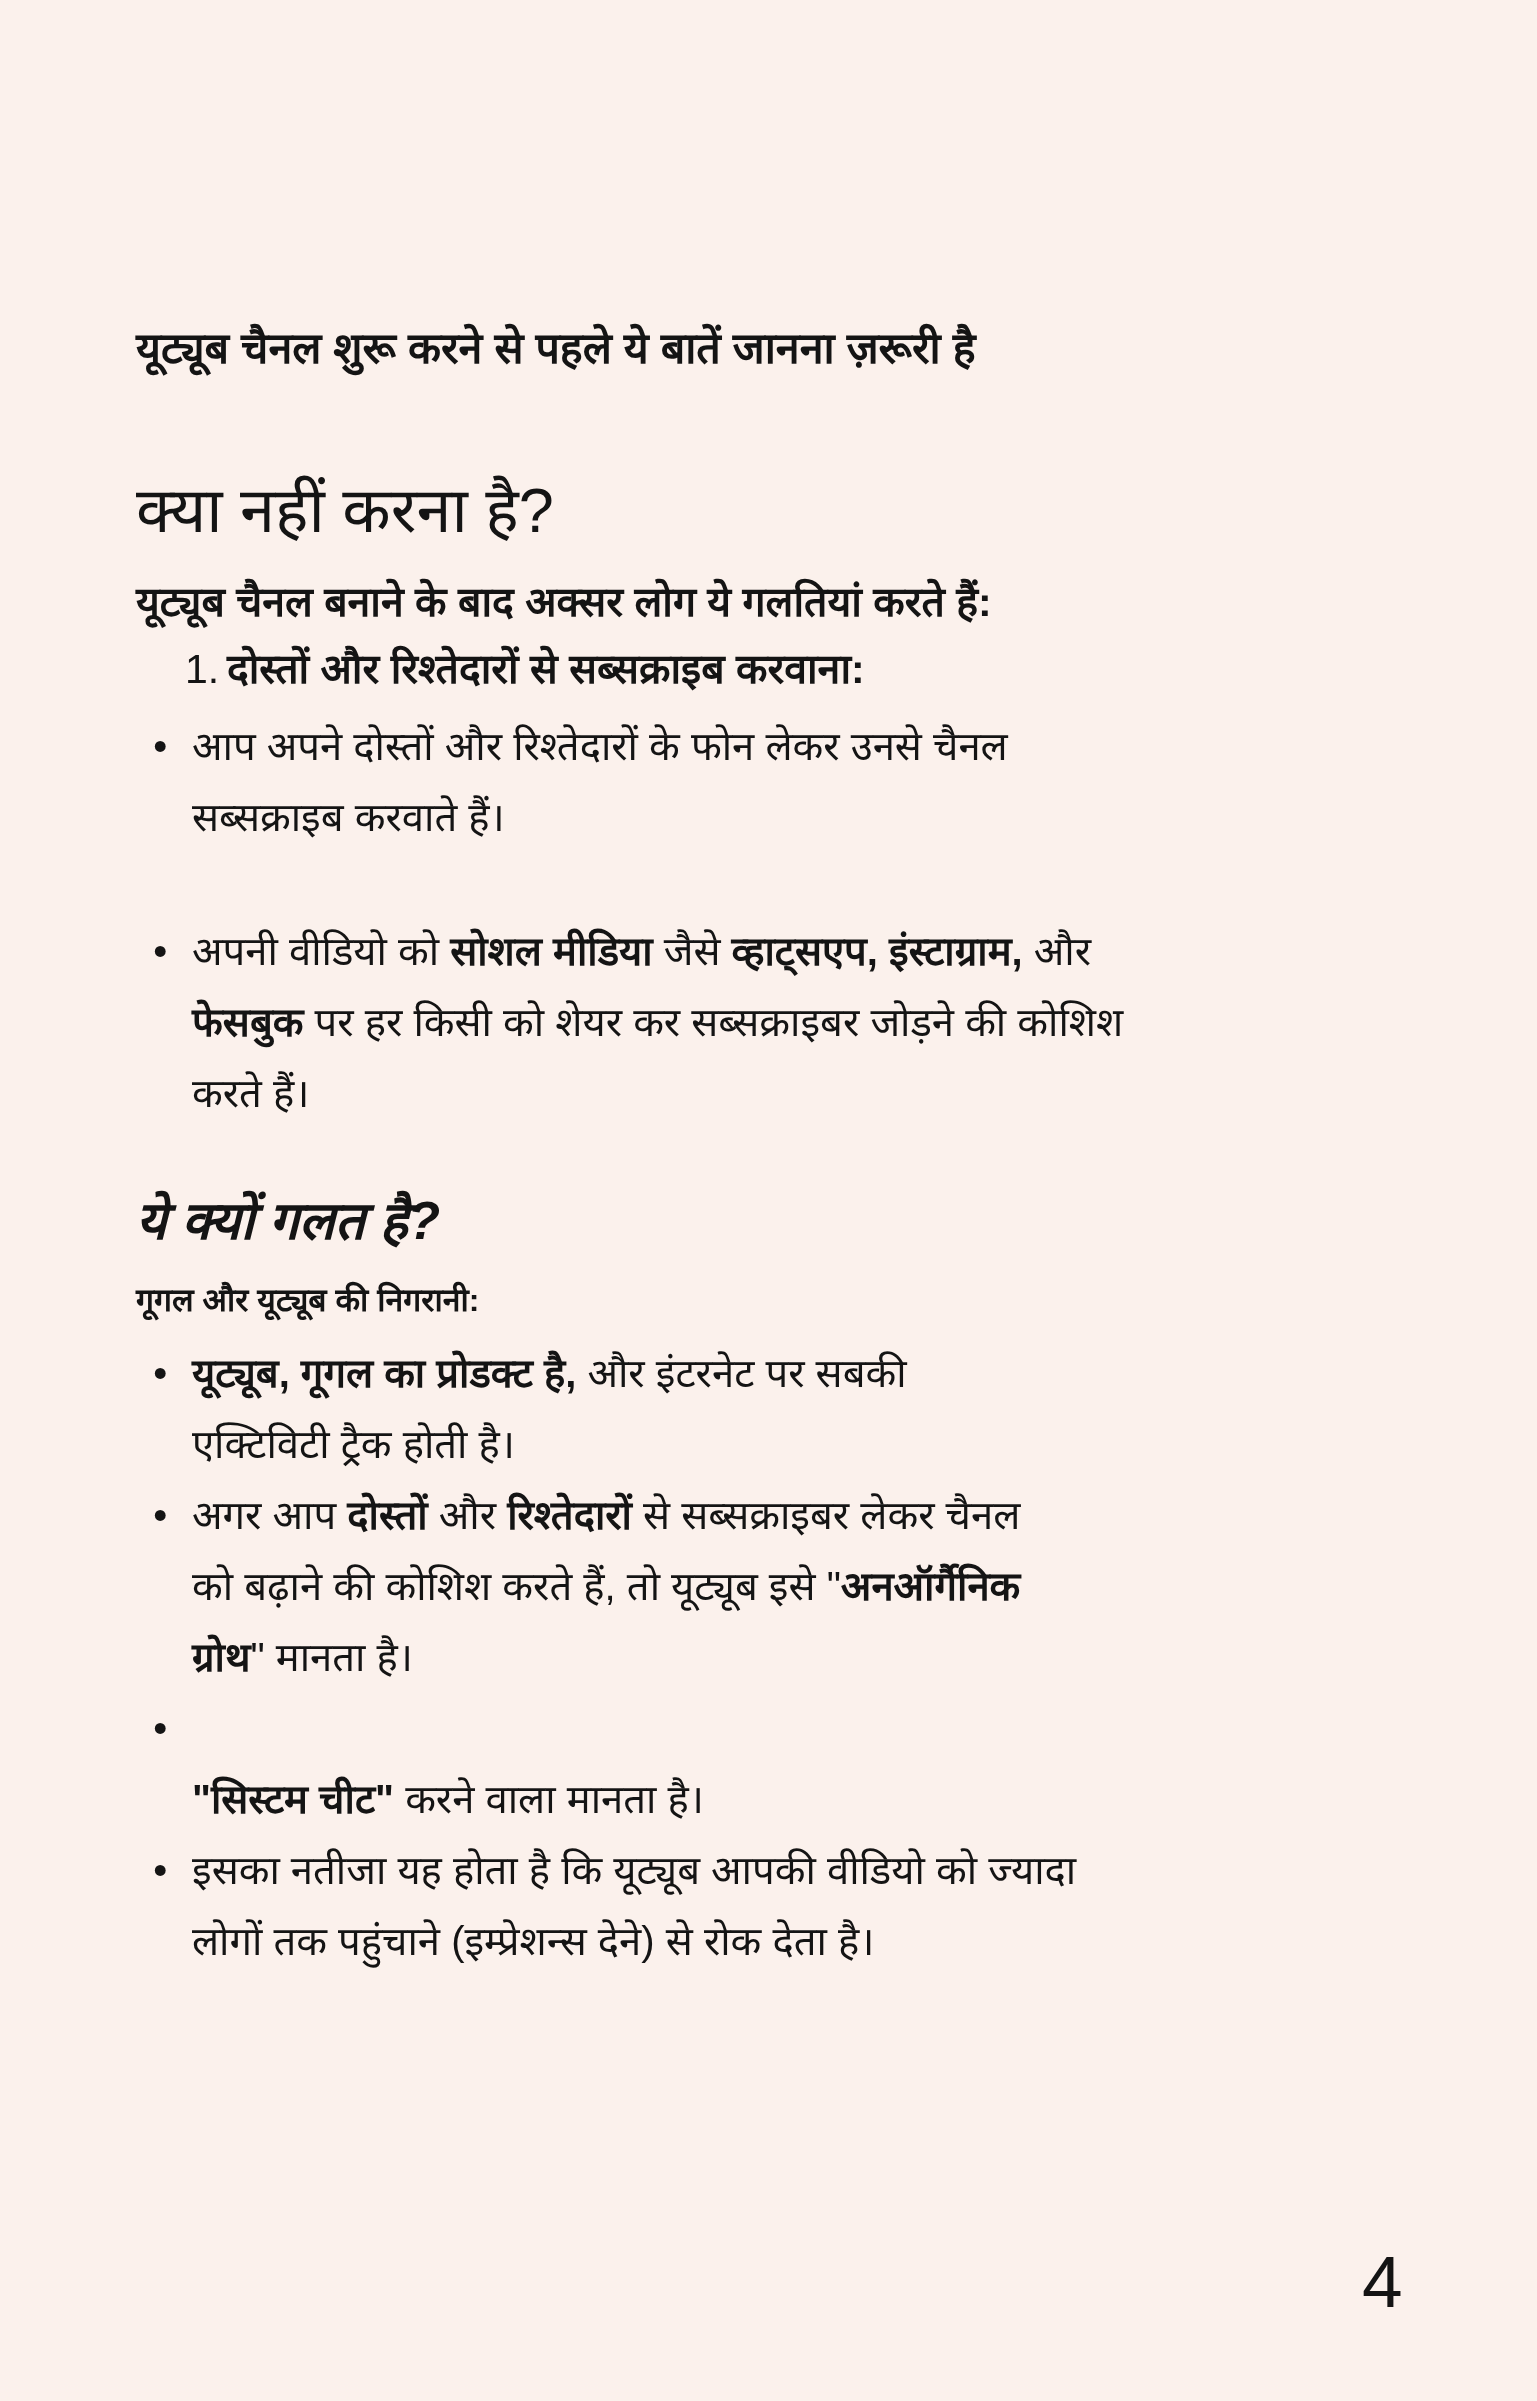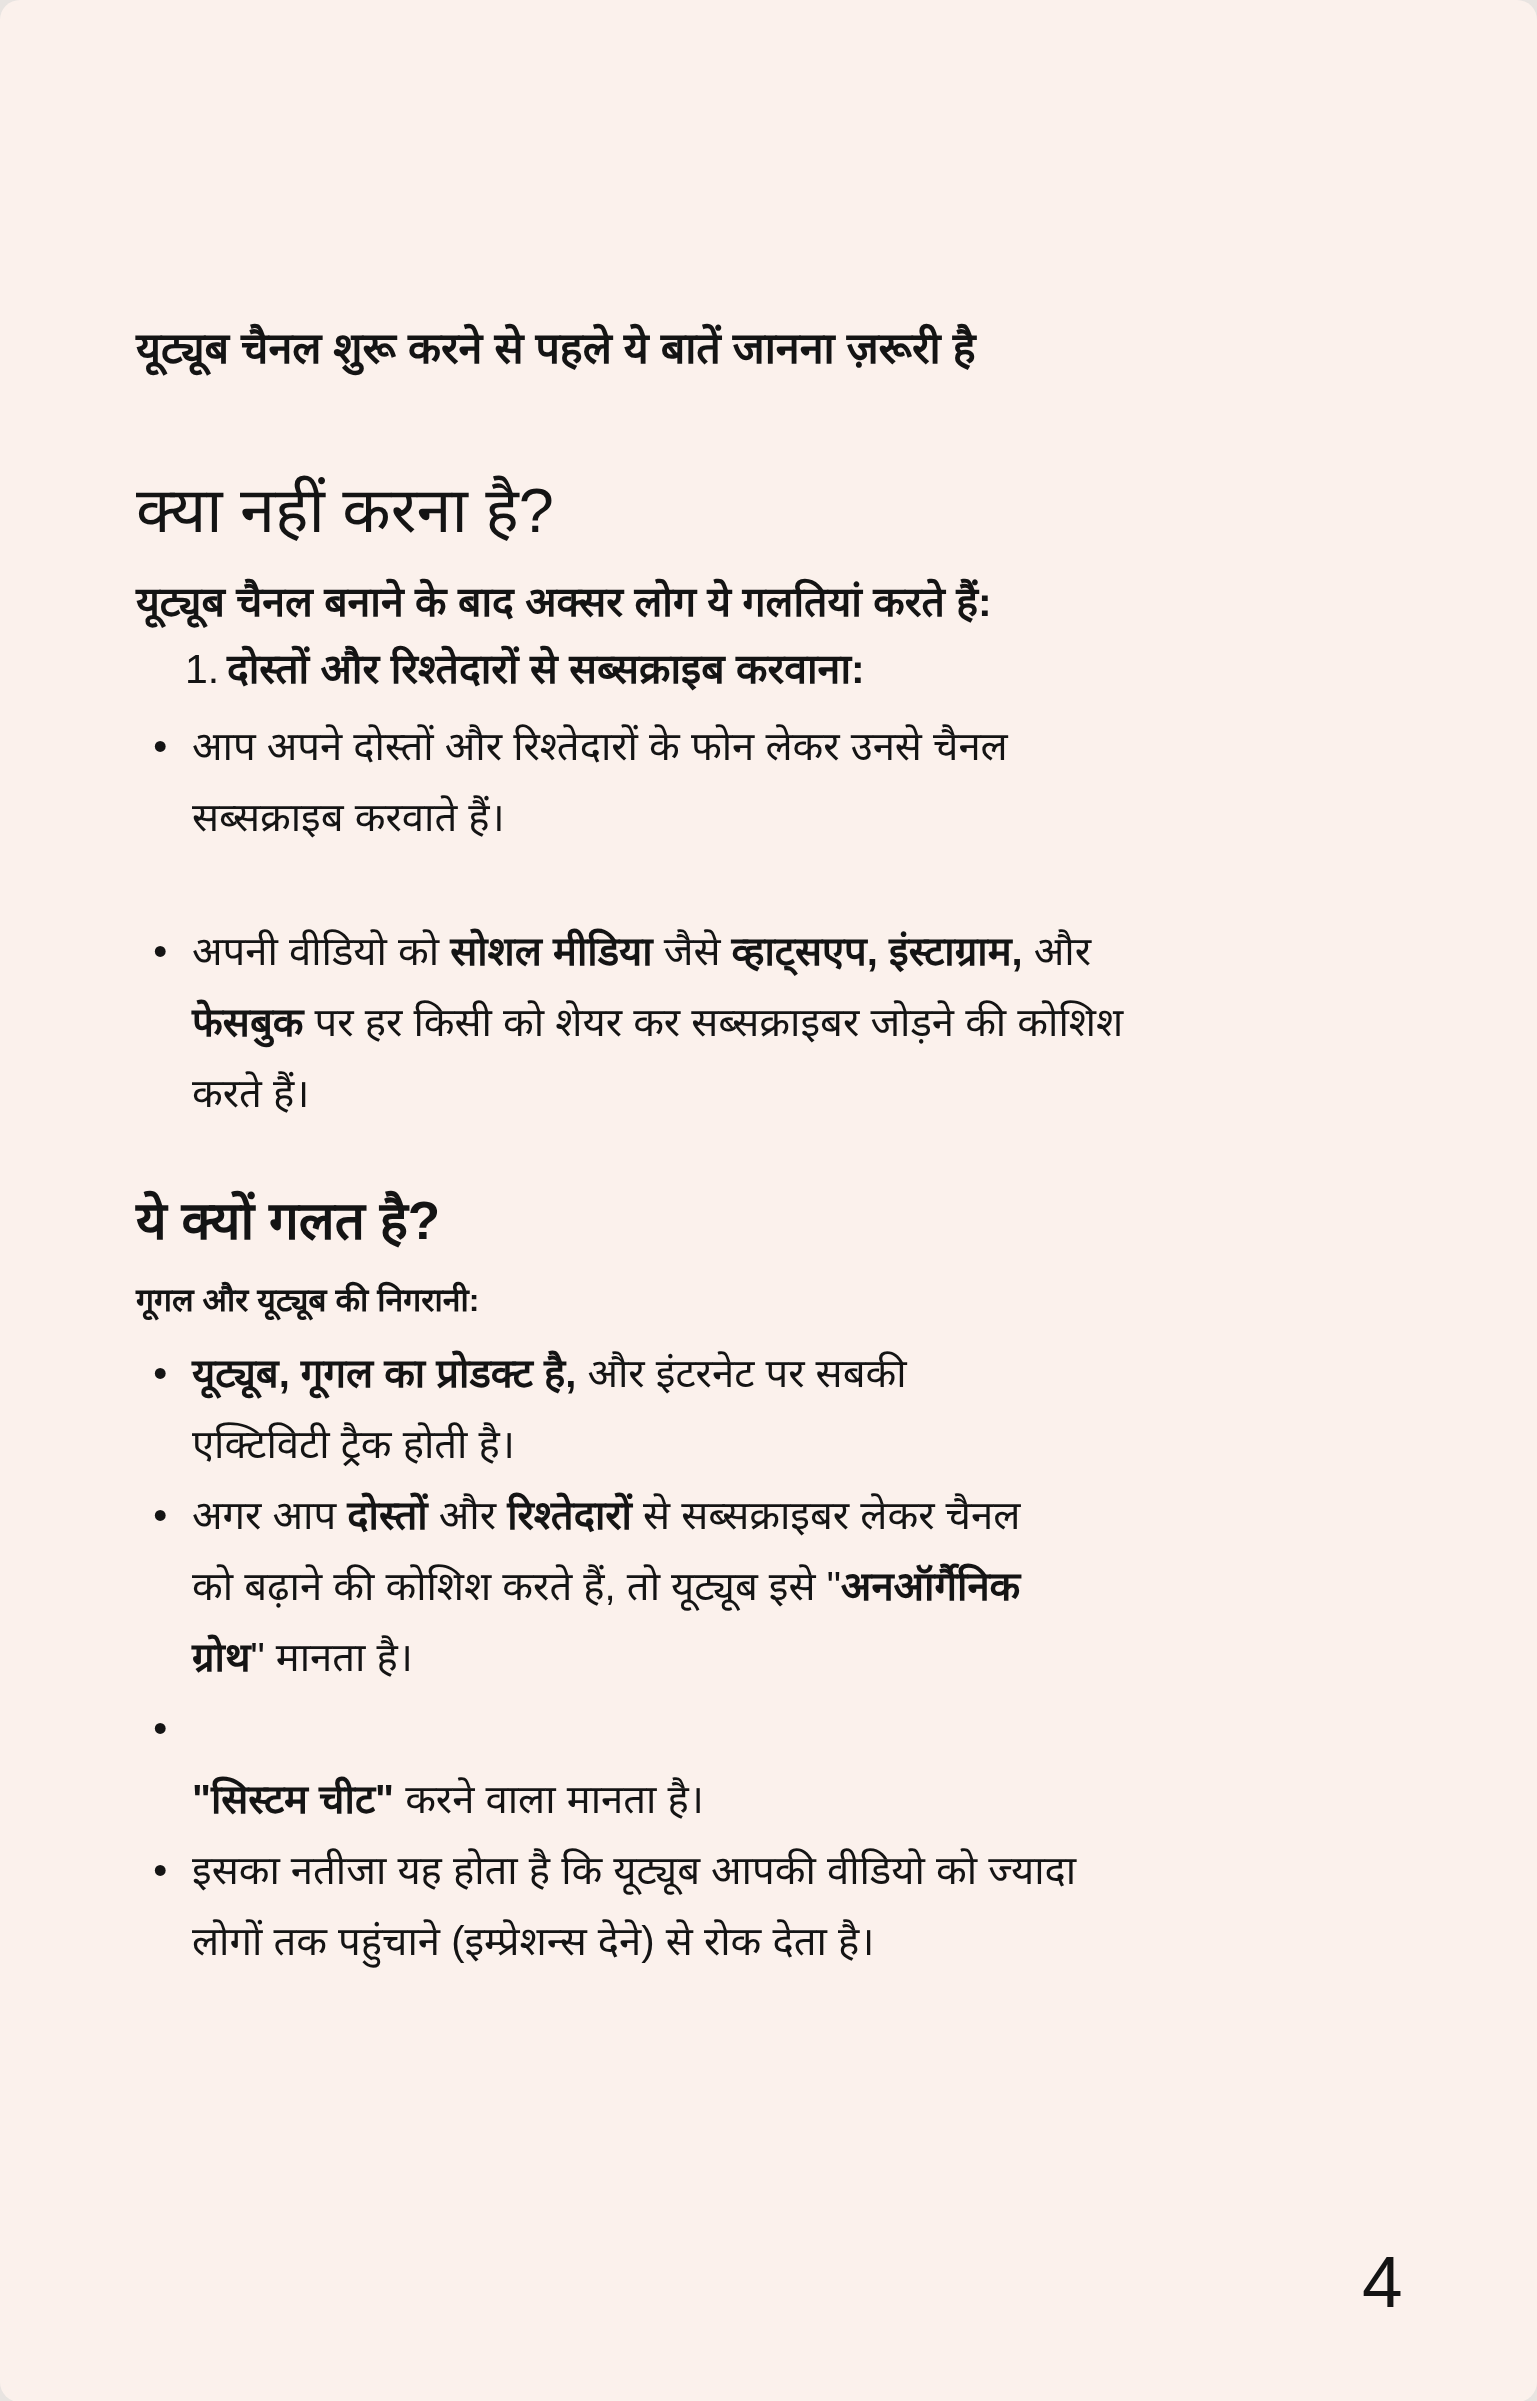--- a/index.html
+++ b/index.html
@@ -3,26 +3,25 @@
 <meta charset="utf-8">
 <style>
   html,body{margin:0;padding:0;background:#e8e4e1;}
   .page{
     position:relative;
     width:1537px;height:2402px;
     background:#FBF1EC;
     color:#141414;
     font-family:"Liberation Sans","DejaVu Sans",sans-serif;
     overflow:hidden;
-    border-radius:20px;
   }
   .content{position:absolute;left:136px;top:319px;width:1287px;}
   .doc-title{font-size:43px;font-weight:700;line-height:1.35;margin:0;}
   .h1{font-size:63px;font-weight:400;line-height:1.2;margin:96px 0 0 0;}
-  .h2{font-size:53px;font-weight:700;line-height:1.2;margin:60px 0 0 0;}
+  .h2{font-size:53px;font-weight:700;line-height:1.2;margin:60px 0 0 0;font-style:italic;}
   .intro{font-size:41px;font-weight:700;line-height:1.4;margin:25px 0 0 0;}
   .subheading{font-size:32px;font-weight:700;line-height:1.4;margin:25px 0 0 0;}
   .numbered{font-size:41px;font-weight:700;line-height:1.4;margin:9.6px 0 0 0;padding-left:49px;}
   .numbered .num{font-weight:400;padding-right:7.7px;}
   ul.bullets{list-style:none;margin:13.4px 0 0 0;padding:0;font-size:40px;line-height:71px;font-weight:400;}
   ul.bullets2{margin-top:15.4px;}
   ul.bullets li{position:relative;padding-left:56px;margin:0;}
   ul.bullets li.gap{margin-top:63px;}
   .dot{position:absolute;left:17.3px;top:0;font-size:40px;}
   .b{font-weight:700;}

